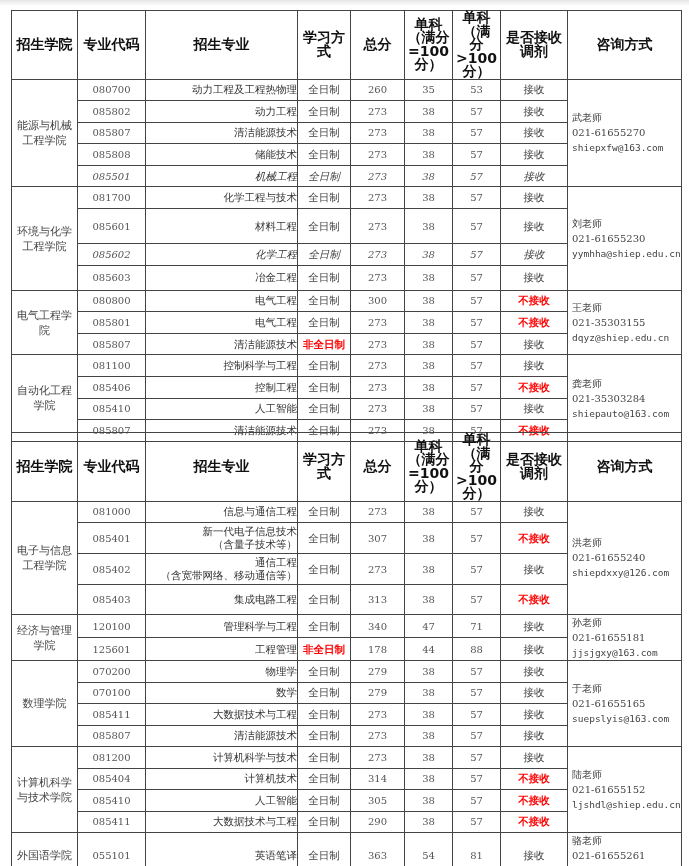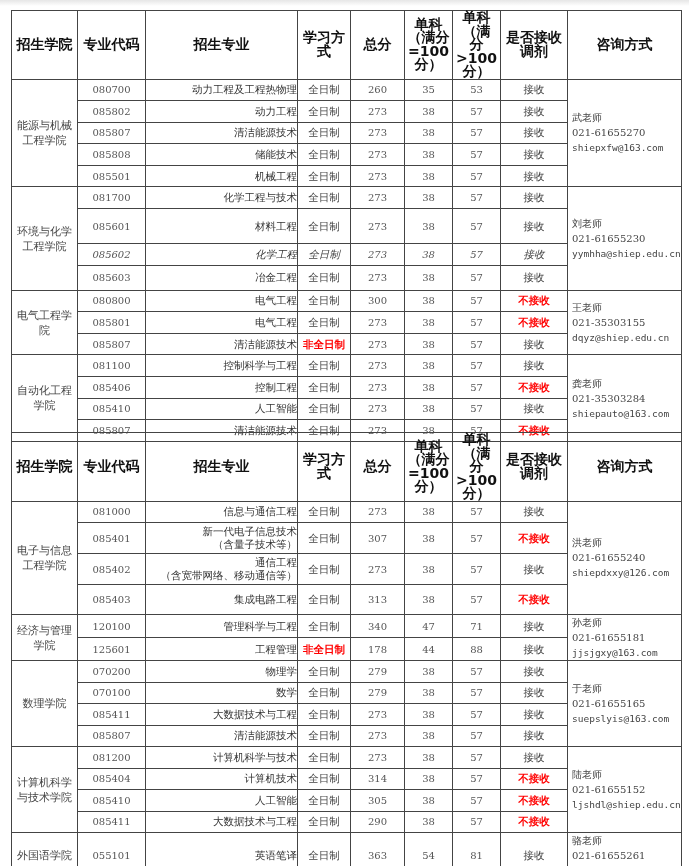--- a/index.html
+++ b/index.html
@@ -99,21 +99,21 @@
         <td class="code">085808</td>
         <td class="major">
           <div>储能技术</div>
         </td>
         <td class="mode">全日制</td>
         <td class="num">273</td>
         <td class="num">38</td>
         <td class="num">57</td>
         <td class="mode">接收</td>
       </tr>
-      <tr style="height: 21.6px;">
+      <tr style="height: 21.6px; font-style: italic;">
         <td class="code">085501</td>
         <td class="major">
           <div>机械工程</div>
         </td>
         <td class="mode">全日制</td>
         <td class="num">273</td>
         <td class="num">38</td>
         <td class="num">57</td>
         <td class="mode">接收</td>
       </tr>

